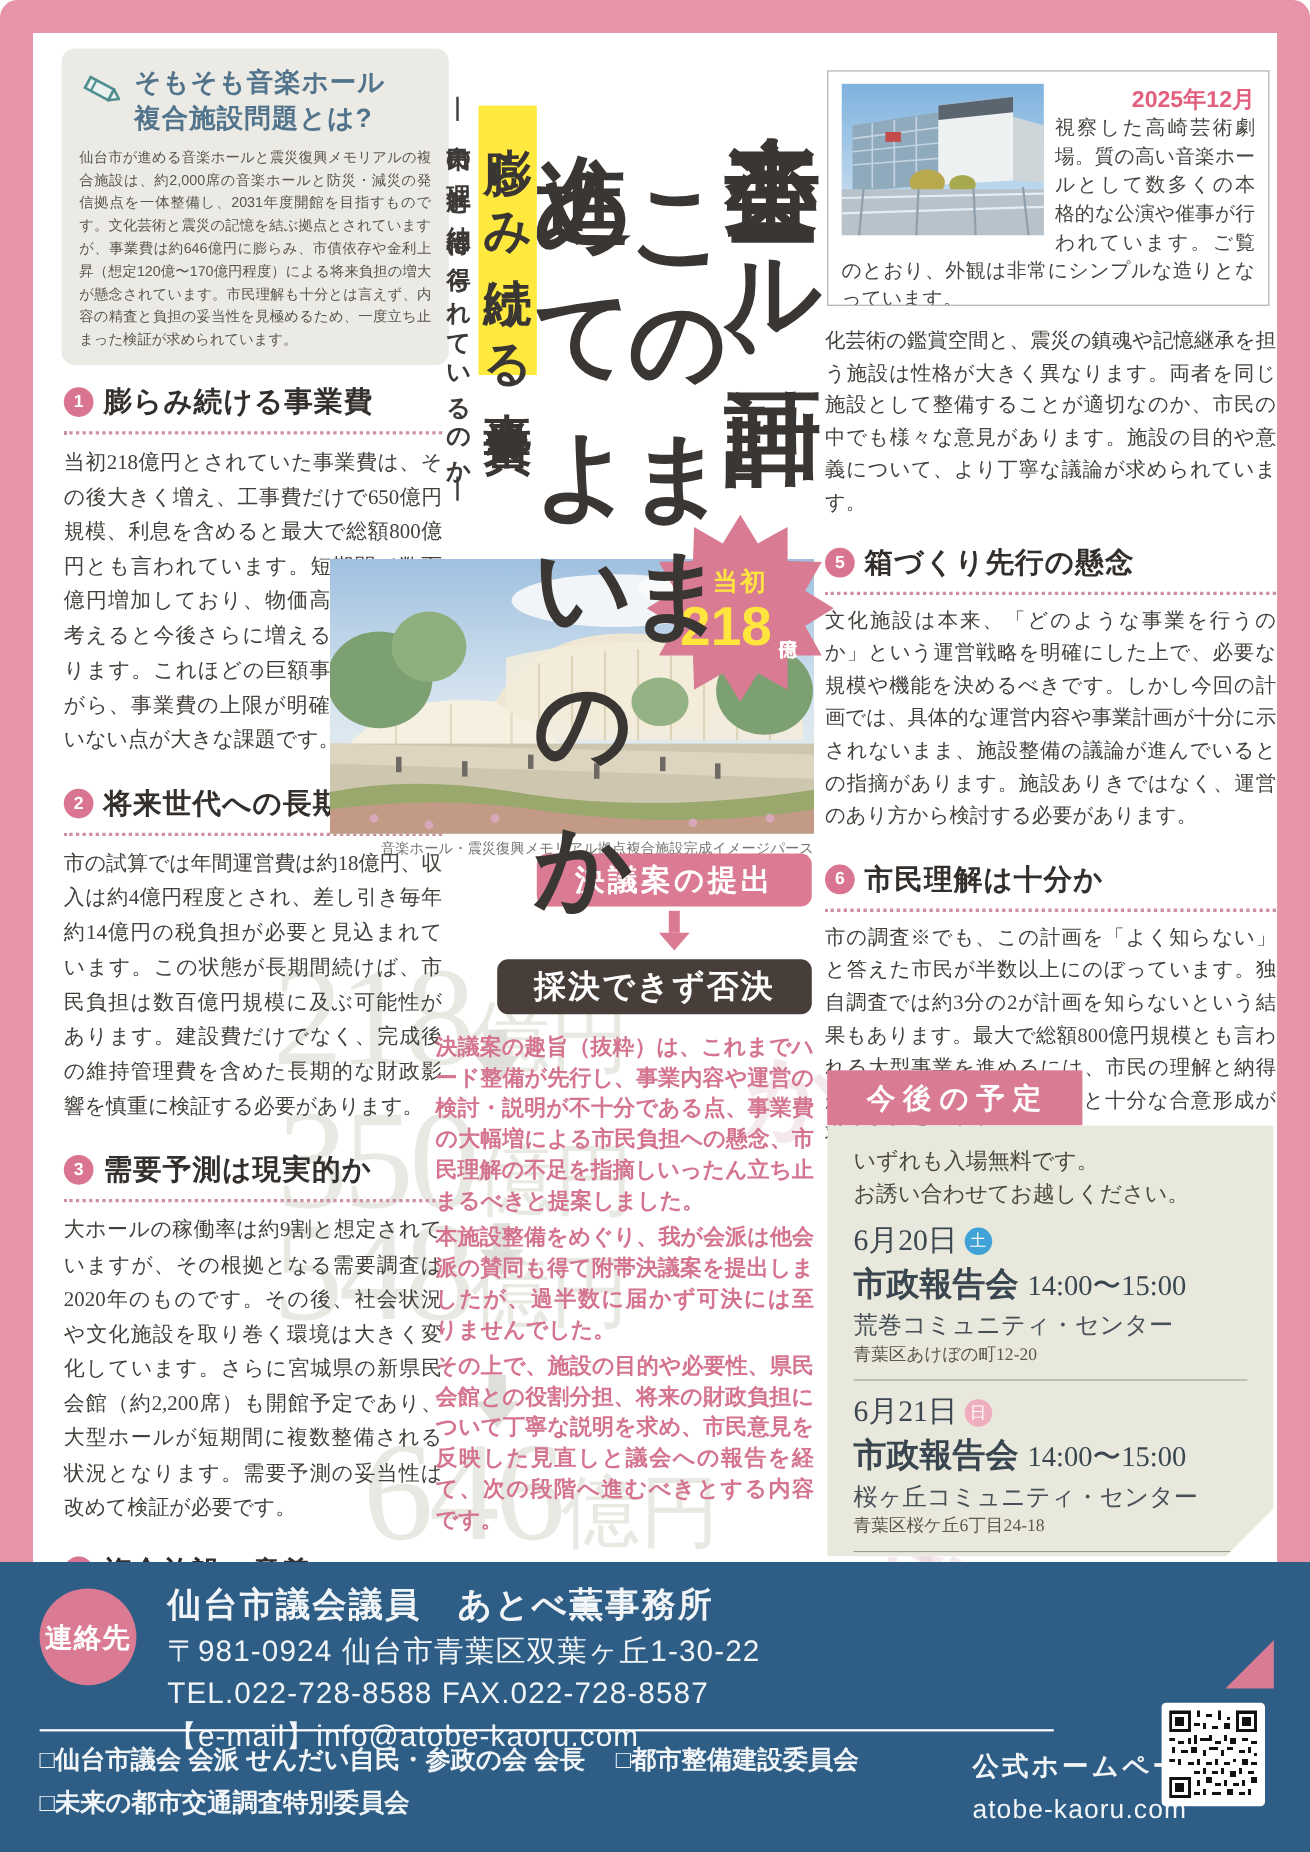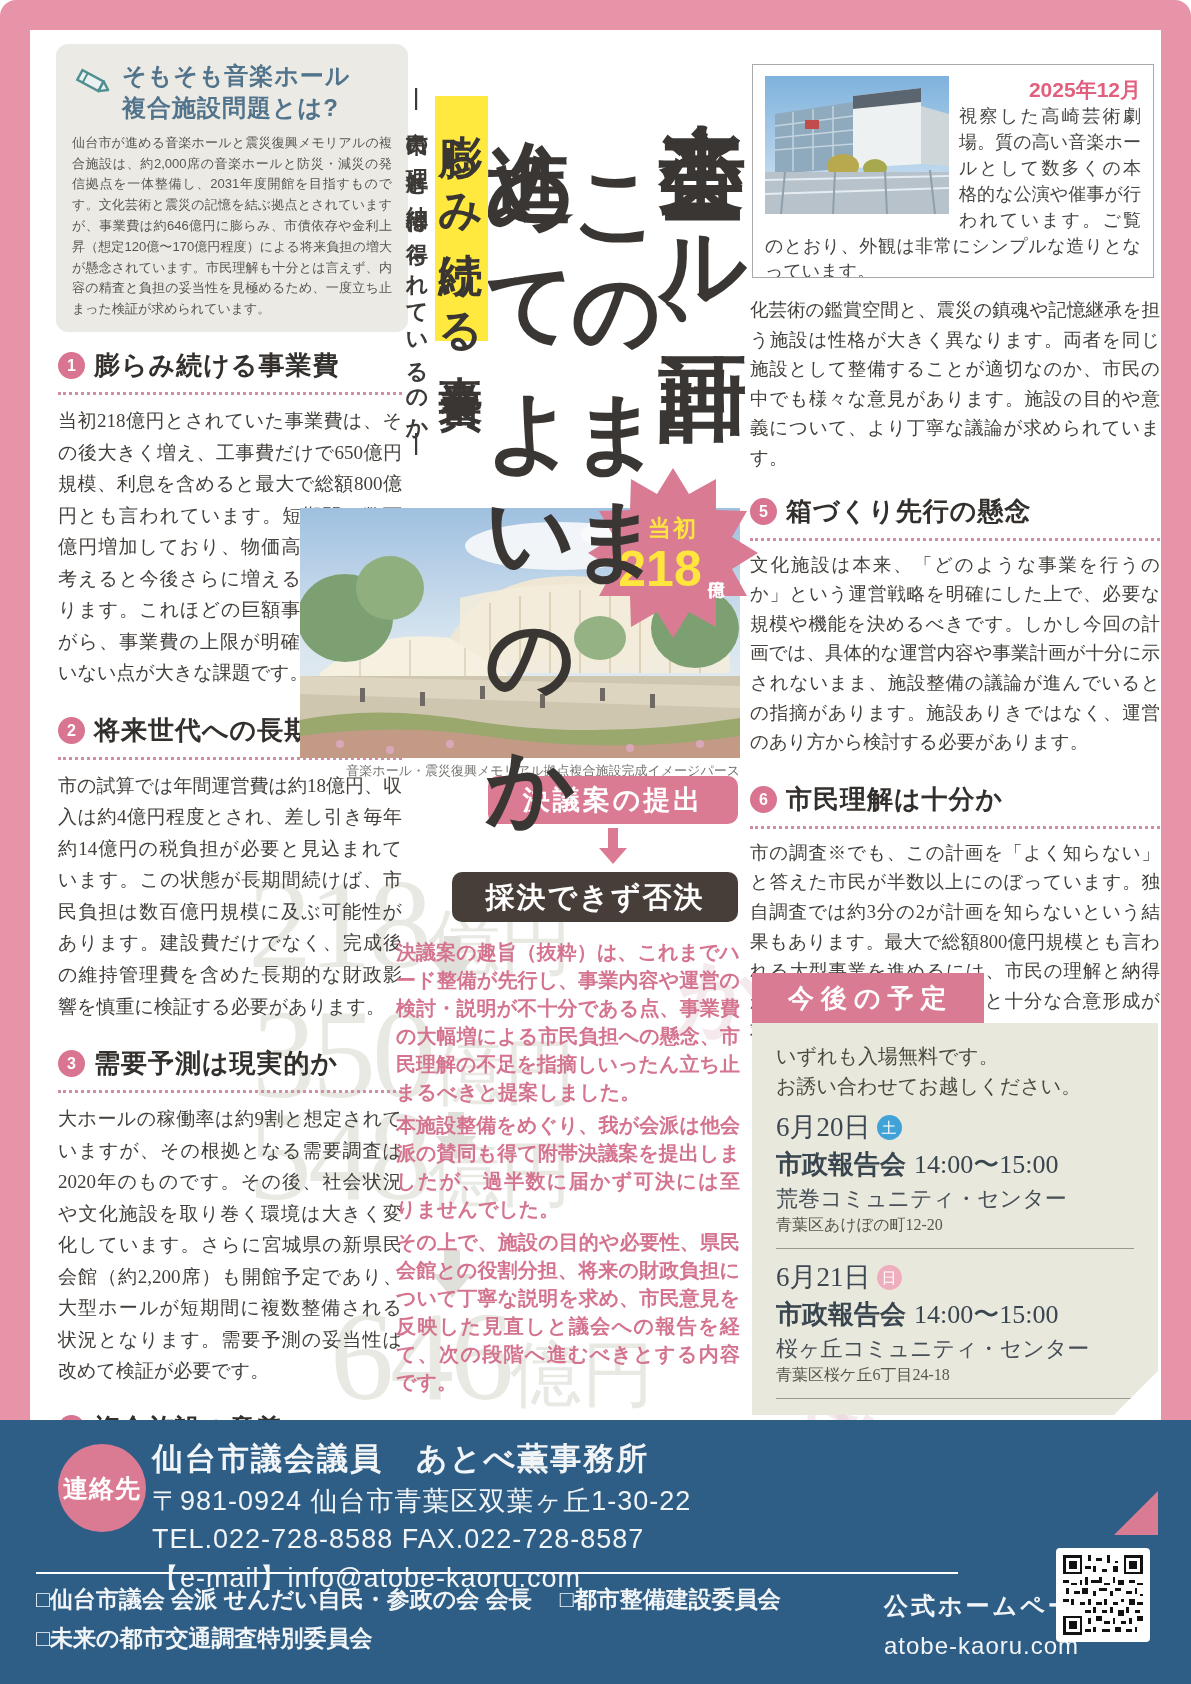--- a/index.html
+++ b/index.html
@@ -93,30 +93,30 @@
   .sch-fold{position:absolute;left:1114px;top:1491px;width:0;height:0;border-left:44px solid transparent;
            border-bottom:44px solid #d97b93;z-index:8;}
   .sch-intro{font-family:"Liberation Serif",serif;font-size:20px;line-height:1.5;color:#4b4a42;}
   .event{margin-top:8px;}
   .ev-date{font-family:"Liberation Serif",serif;font-size:27px;color:#3d4752;}
   .badge{display:inline-block;width:25px;height:25px;border-radius:50%;color:#fff;font-size:15px;line-height:25px;
          text-align:center;font-family:"Liberation Sans",sans-serif;margin-left:6px;vertical-align:3px;}
   .badge.sat{background:#41a2d8;}
   .badge.sun{background:#efaebd;}
   .ev-name{font-family:"Liberation Serif",serif;color:#39464f;margin-top:2px;}
-  .ev-name .nm{font-size:26px;font-weight:700;}
+  .ev-name .nm{font-size:30px;font-weight:700;}
   .ev-name .tm{font-size:26px;margin-left:8px;}
   .ev-venue{font-family:"Liberation Serif",serif;font-size:22px;color:#474f57;margin-top:2px;}
   .ev-addr{font-family:"Liberation Serif",serif;font-size:16px;color:#5b574f;margin-top:1px;}
   .ev-sep{border-top:1px solid #9a9a8f;margin:12px 0 10px;}
 
   
   .footer{position:absolute;left:0;top:1420px;width:1191px;height:264px;background:#2e5e86;z-index:6;color:#f2f5f7;}
   .contact-circle{position:absolute;left:36px;top:24px;width:88px;height:88px;border-radius:50%;background:#db7b93;
-         color:#fff;font-weight:800;font-size:25px;display:flex;align-items:center;justify-content:center;letter-spacing:1px;margin-left:22px;}
+         color:#fff;font-weight:800;font-size:25px;display:flex;align-items:center;justify-content:center;letter-spacing:1px;}
   .office{position:absolute;left:152px;top:18px;font-size:31px;font-weight:700;letter-spacing:2px;}
   .addr{position:absolute;left:152px;top:62px;font-size:27px;line-height:1.42;font-weight:500;letter-spacing:1px;}
   .fline{position:absolute;left:36px;top:152px;width:922px;height:2px;background:#fff;}
   .roles{position:absolute;left:36px;top:164px;width:850px;display:flex;flex-wrap:wrap;column-gap:28px;row-gap:8px;
          font-size:23px;font-weight:600;}
   .site{position:absolute;left:884px;top:170px;}
   .site .l1{font-size:24px;font-weight:700;letter-spacing:3px;}
   .site .l2{font-size:24px;margin-top:10px;letter-spacing:1px;}
   .qr{position:absolute;left:1056px;top:128px;width:94px;height:94px;background:#fff;border-radius:4px;padding:7px;box-sizing:border-box;}
 </style>

